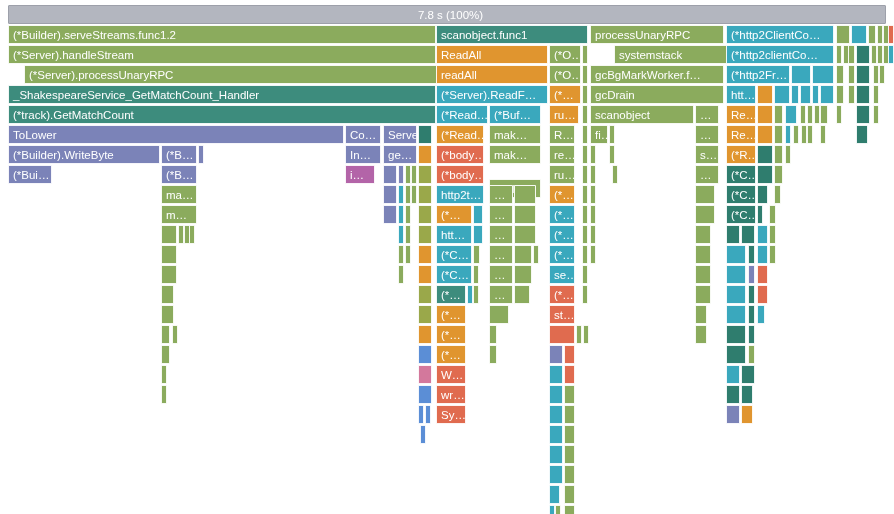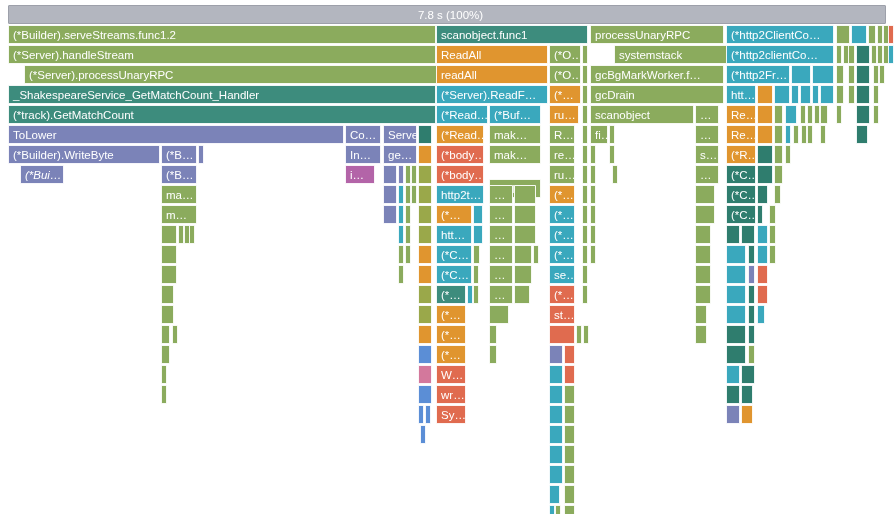--- a/index.html
+++ b/index.html
@@ -130,21 +130,21 @@
       <div class="fr c-green" style="left: 489px; top: 145px; width: 52px; height: 19px;"><span>mak…</span></div>
       <div class="fr c-green" style="left: 549px; top: 145px; width: 26px; height: 19px;"><span>re…</span></div>
       <div class="fr c-green" style="left: 582px; top: 145px; width: 5px; height: 19px;"></div>
       <div class="fr c-green" style="left: 590px; top: 145px; width: 5px; height: 19px;"></div>
       <div class="fr c-green" style="left: 609px; top: 145px; width: 6px; height: 19px;"></div>
       <div class="fr c-green" style="left: 695px; top: 145px; width: 24px; height: 19px;"><span>s…</span></div>
       <div class="fr c-orange" style="left: 726px; top: 145px; width: 30px; height: 19px;"><span>(*R…</span></div>
       <div class="fr c-dteal" style="left: 757px; top: 145px; width: 16px; height: 19px;"></div>
       <div class="fr c-green" style="left: 774px; top: 145px; width: 9px; height: 19px;"></div>
       <div class="fr c-green" style="left: 785px; top: 145px; width: 5px; height: 19px;"></div>
-      <div class="fr c-purple" style="left: 20px; top: 165px; width: 44px; height: 19px; font-style: italic;"><span>(*Bui…</span></div>
+      <div class="fr c-purple" style="left: 8px; top: 165px; width: 44px; height: 19px;"><span>(*Bui…</span></div>
       <div class="fr c-purple" style="left: 161px; top: 165px; width: 36px; height: 19px;"><span>(*B…</span></div>
       <div class="fr c-magenta" style="left: 345px; top: 165px; width: 30px; height: 19px;"><span>i…</span></div>
       <div class="fr c-purple" style="left: 383px; top: 165px; width: 14px; height: 19px;"></div>
       <div class="fr c-purple" style="left: 398px; top: 165px; width: 5px; height: 19px;"></div>
       <div class="fr c-green" style="left: 405px; top: 165px; width: 5px; height: 19px;"></div>
       <div class="fr c-green" style="left: 411px; top: 165px; width: 6px; height: 19px;"></div>
       <div class="fr c-olive" style="left: 418px; top: 165px; width: 14px; height: 19px;"></div>
       <div class="fr c-red" style="left: 436px; top: 165px; width: 48px; height: 19px;"><span>(*body…</span></div>
       <div class="fr c-green" style="left: 489px; top: 179px; width: 52px; height: 19px;"><span>mall…</span></div>
       <div class="fr c-green" style="left: 549px; top: 165px; width: 26px; height: 19px;"><span>ru…</span></div>

